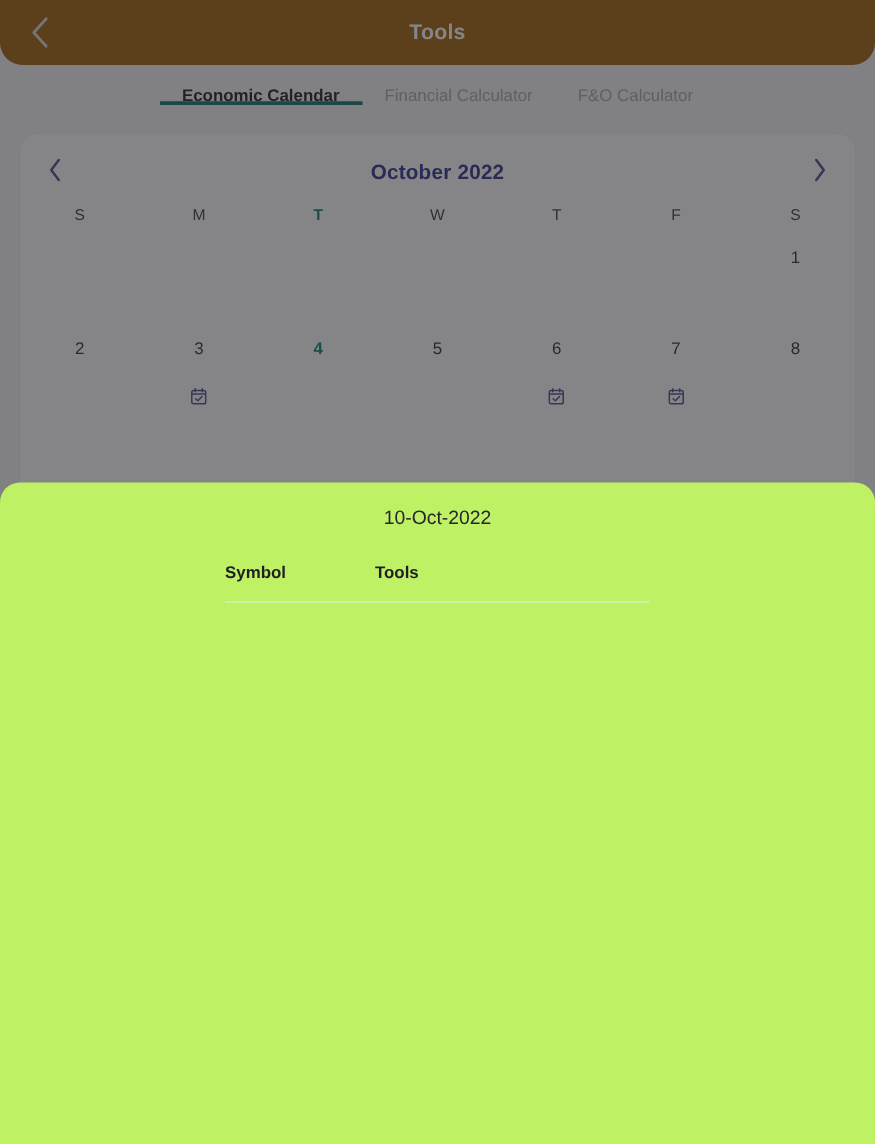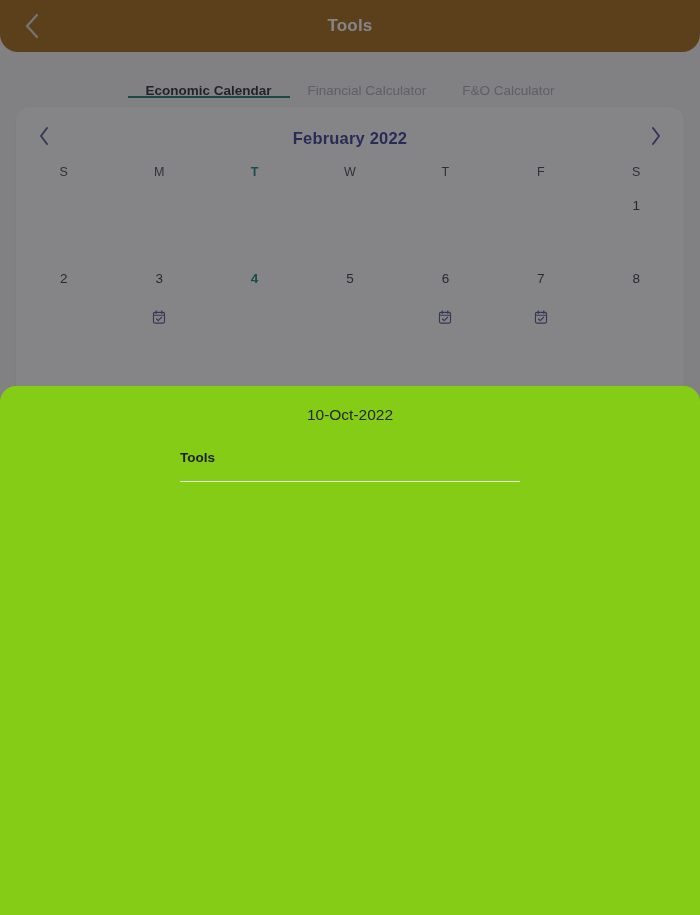--- a/index.html
+++ b/index.html
@@ -53,21 +53,21 @@
     color: #ffffff;
     font-size: 17px;
     font-weight: bold;
     letter-spacing: 0.2px;
   }
 
   
   .tabbar {
     height: 46px;
     display: flex;
-    align-items: flex-end;
+    align-items: center;
     justify-content: center;
     padding-top: 2px;
     background: #f5f5f5;
   }
   .tab {
     position: relative;
     display: flex;
     align-items: center;
     justify-content: center;
     padding: 0 18px;
@@ -157,21 +157,21 @@
     background: rgba(38,38,42,0.56);
     z-index: 2;
   }
 
   
   .sheet {
     position: absolute;
     left: 0; right: 0;
     top: 386px;
     bottom: 0;
-    background: #84cc16;
+    background: #bef264;
     border-top-left-radius: 16px;
     border-top-right-radius: 16px;
     z-index: 3;
     padding-top: 12px;
   }
   .sheet-title {
     text-align: center;
     font-size: 15.5px;
     color: #26262b;
     padding: 8px 0 0 0;
@@ -234,21 +234,21 @@
 
     <div class="cal-head">
       <div class="cal-nav prev">
         <span>
           <svg width="12" height="20" viewBox="0 0 12 20" fill="none">
             <path d="M9 2 L3 10 L9 18" stroke="#4d4f8a" stroke-width="2" stroke-linecap="round" stroke-linejoin="round"></path>
           </svg>
         </span>
       </div>
 
-      <div class="cal-title">February 2022</div>
+      <div class="cal-title">October 2022</div>
 
       <div class="cal-nav next">
         <span>
           <svg width="12" height="20" viewBox="0 0 12 20" fill="none">
             <path d="M3 2 L9 10 L3 18" stroke="#4d4f8a" stroke-width="2" stroke-linecap="round" stroke-linejoin="round"></path>
           </svg>
         </span>
       </div>
     </div>
 
@@ -344,20 +344,21 @@
 </div>
 
 <div class="scrim"></div>
 
 <div class="sheet">
 
   <div class="sheet-title">10-Oct-2022</div>
 
   <div class="sheet-table">
     <div class="st-row st-head">
+      <div class="st-cell">Symbol</div>
       <div class="st-cell">Tools</div>
     </div>
   </div>
 
   <div class="st-divider"></div>
 
 
 </div>
 
 </body></html>

